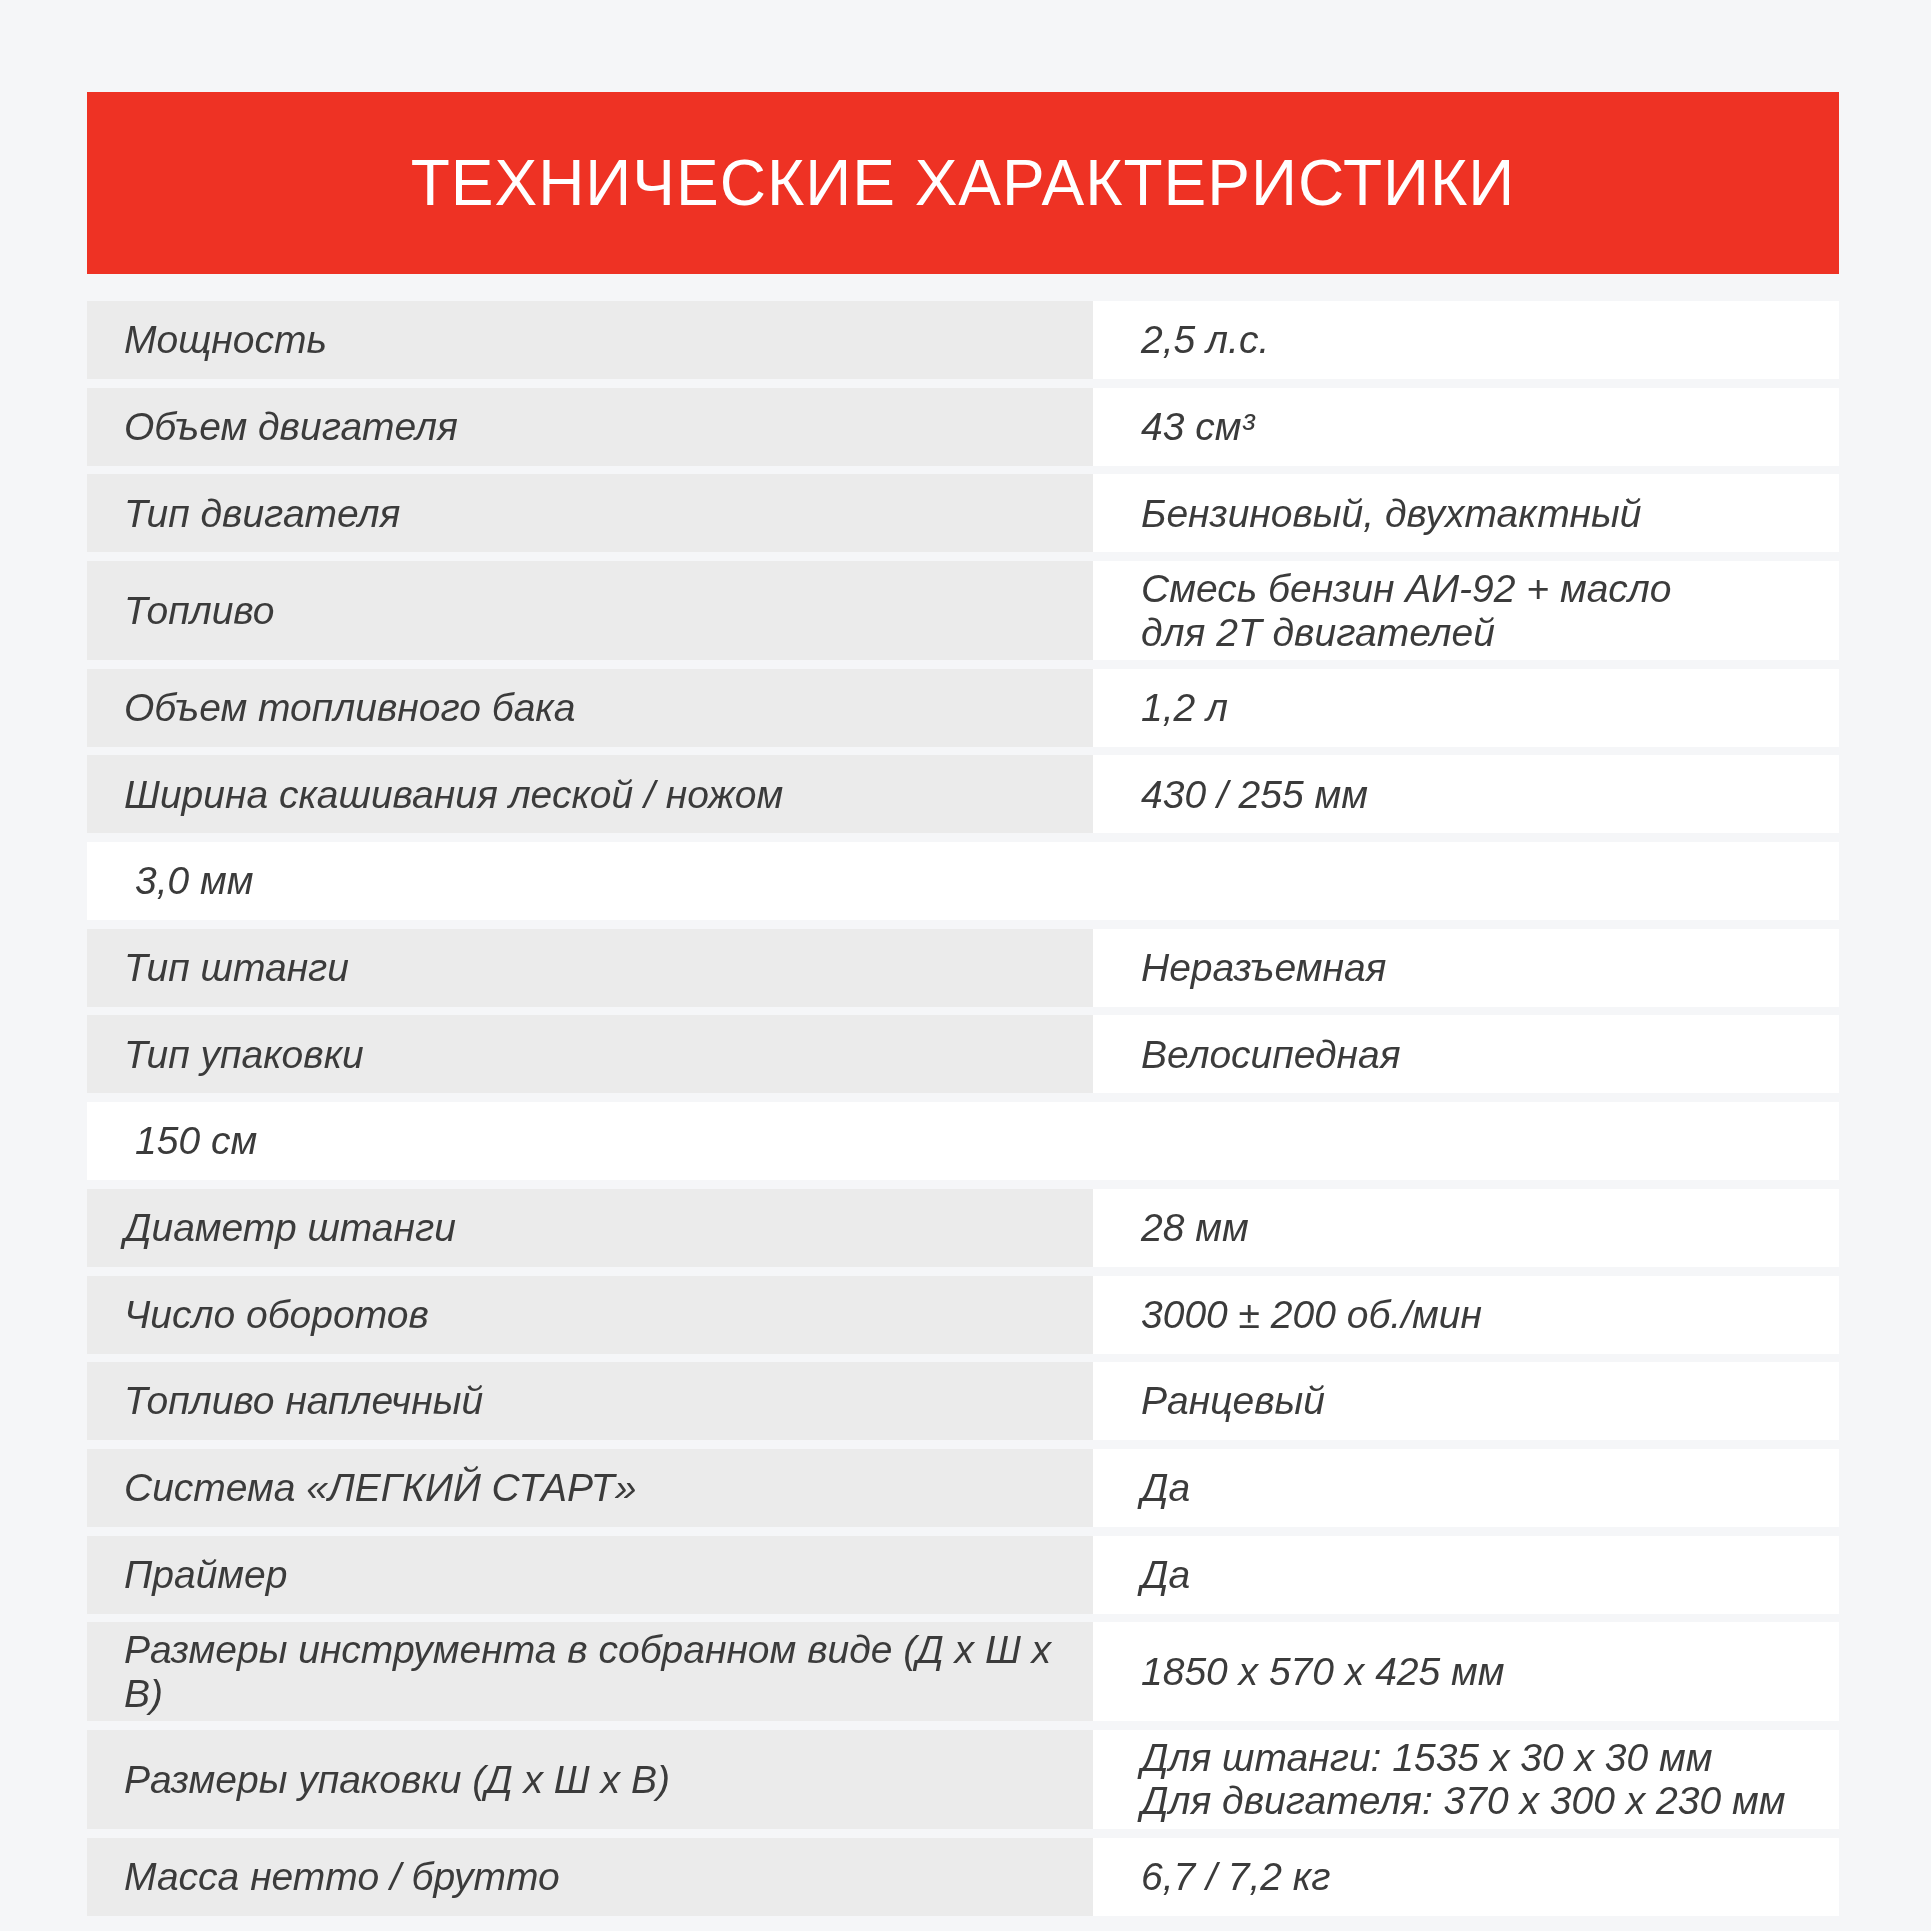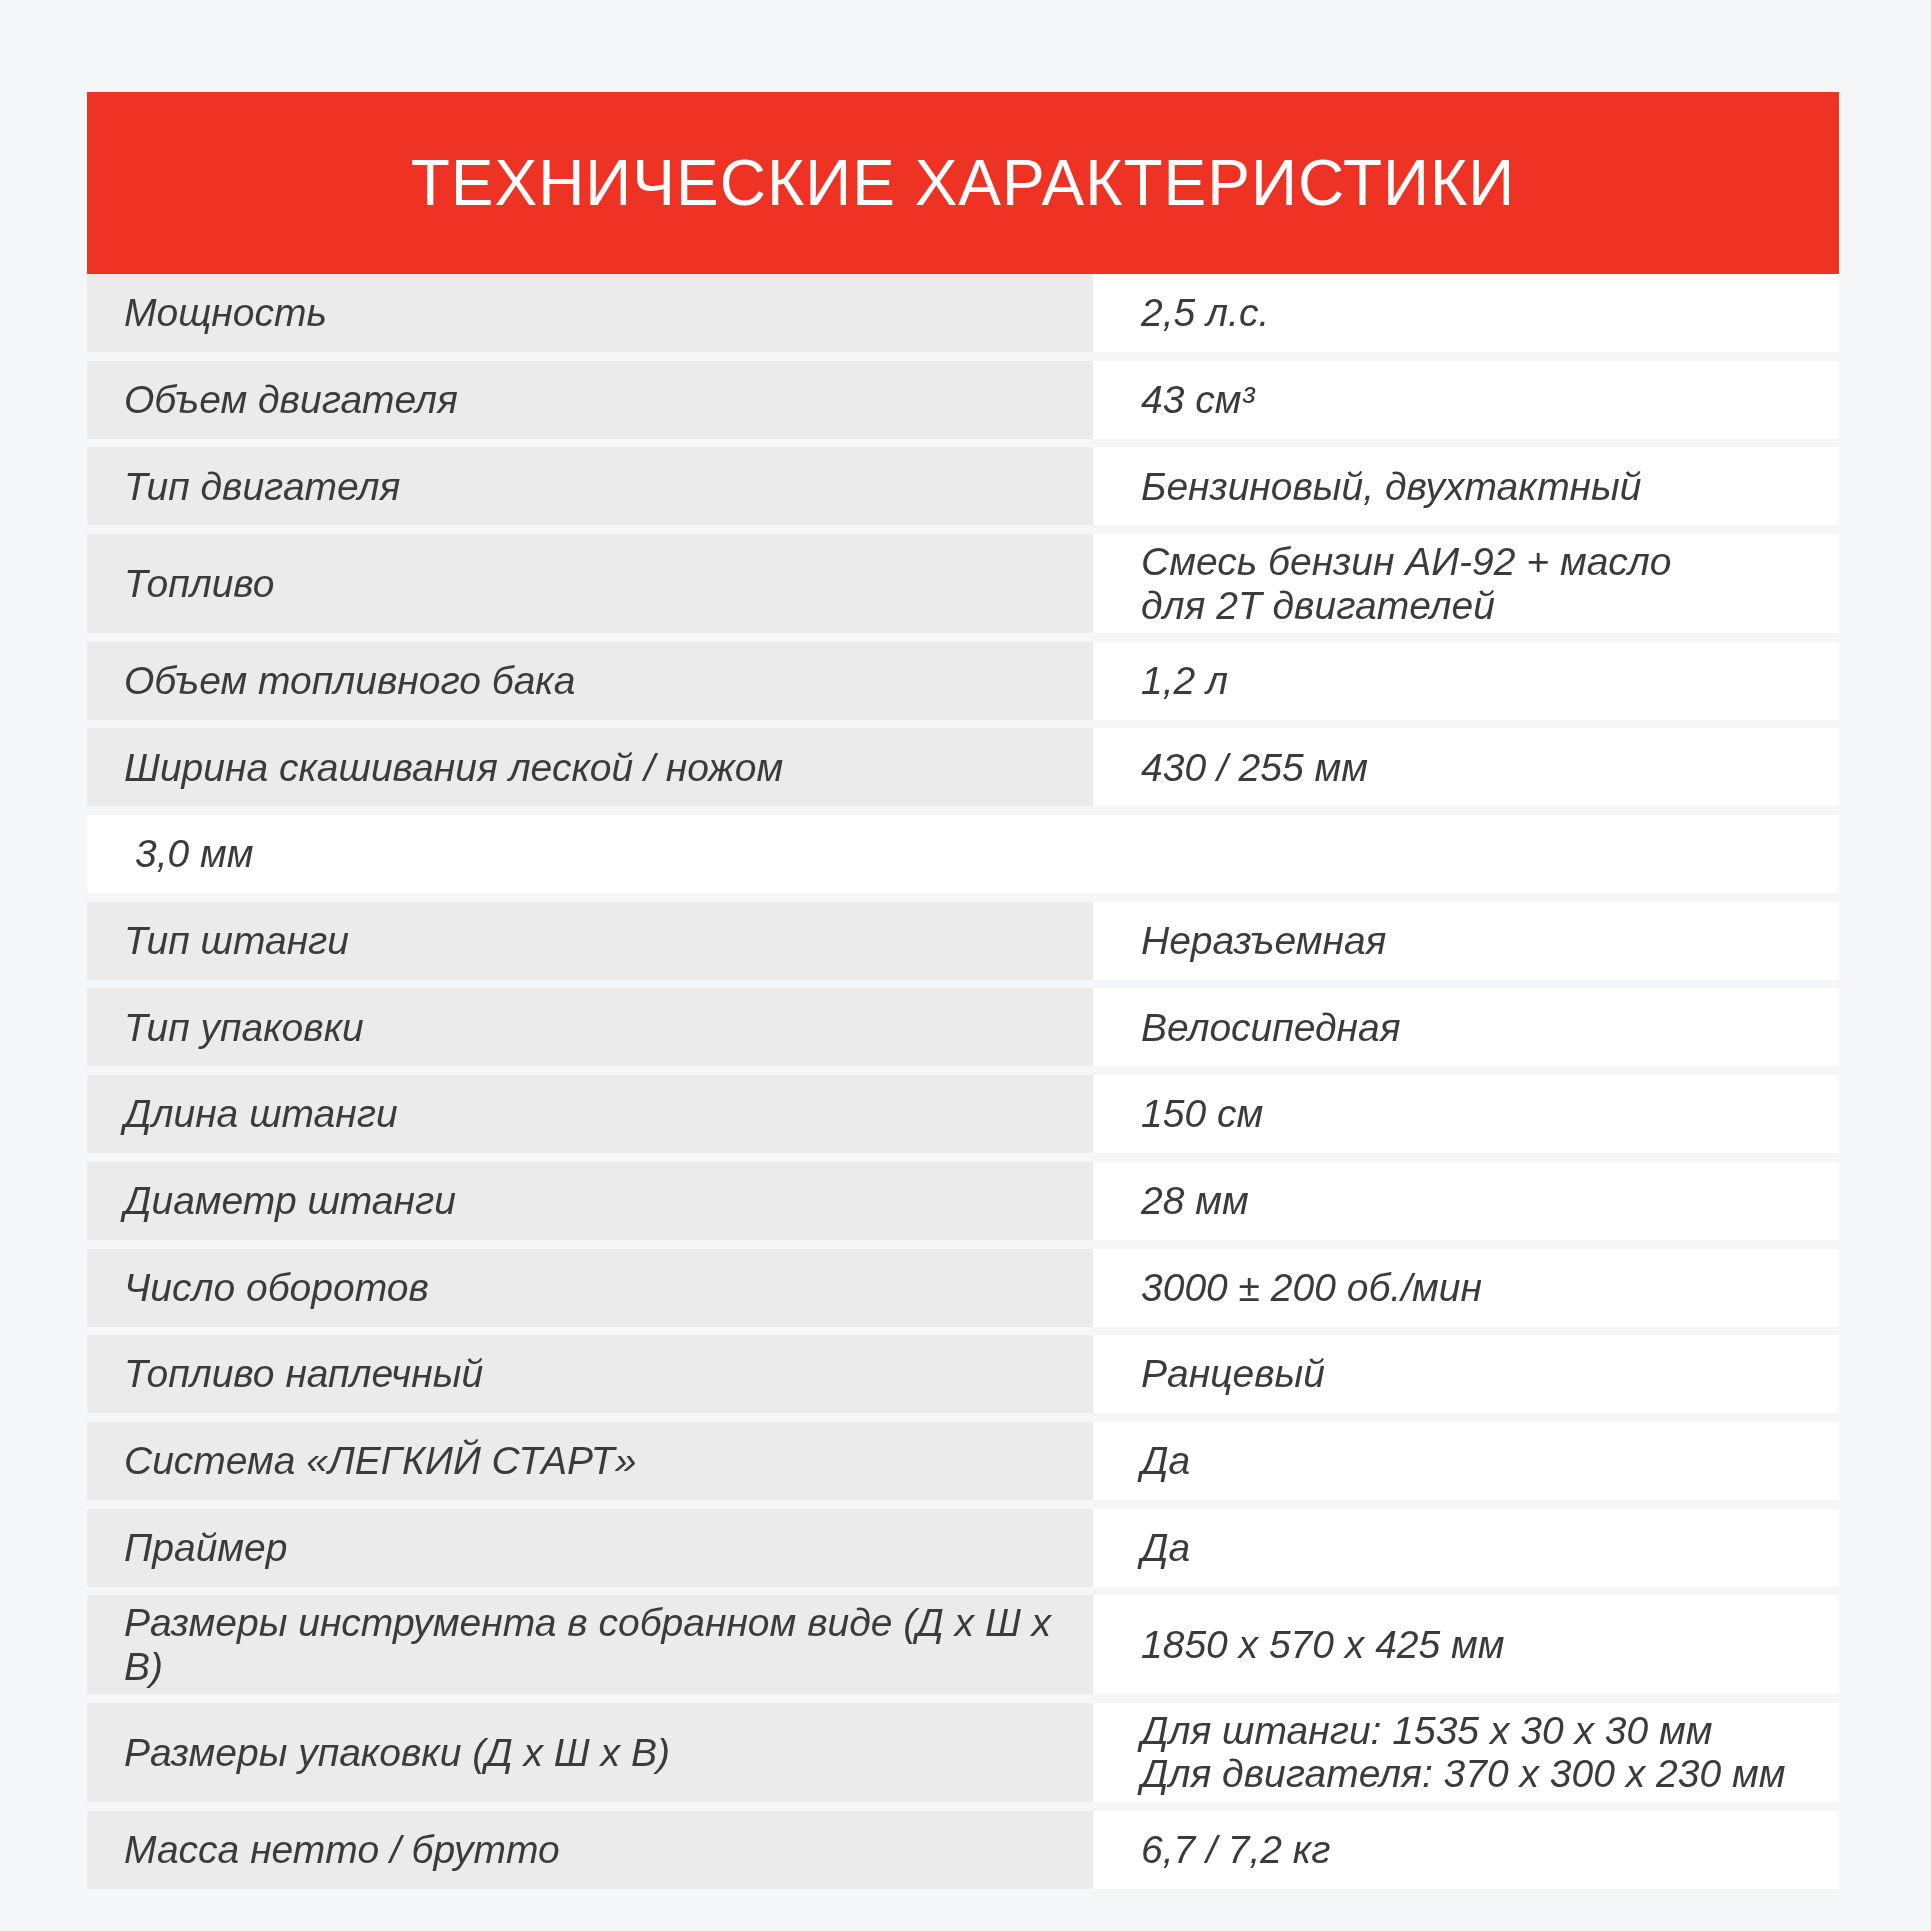--- a/index.html
+++ b/index.html
@@ -16,21 +16,21 @@
     left: 87px;
     top: 92px;
     width: 1752px;
   }
   .header {
     height: 182px;
     background: var(--accent, #EE3224);
     display: flex;
     align-items: center;
     justify-content: center;
-    margin-bottom: 0;
+    margin-bottom: 27px;
   }
   .title {
     color: var(--title-color, #FFFFFF);
     font-size: 64px;
     letter-spacing: 1px;
     white-space: nowrap;
   }
   .rows {
     display: flex;
     flex-direction: column;
@@ -113,21 +113,20 @@
       <div class="cell label">Тип штанги</div>
       <div class="cell value">Неразъемная</div>
     </div>
 
     <div class="row">
       <div class="cell label">Тип упаковки</div>
       <div class="cell value">Велосипедная</div>
     </div>
 
     <div class="row">
-      <div class="cell label">Длина штанги</div>
       <div class="cell value">150 см</div>
     </div>
 
     <div class="row">
       <div class="cell label">Диаметр штанги</div>
       <div class="cell value">28 мм</div>
     </div>
 
     <div class="row">
       <div class="cell label">Число оборотов</div>

